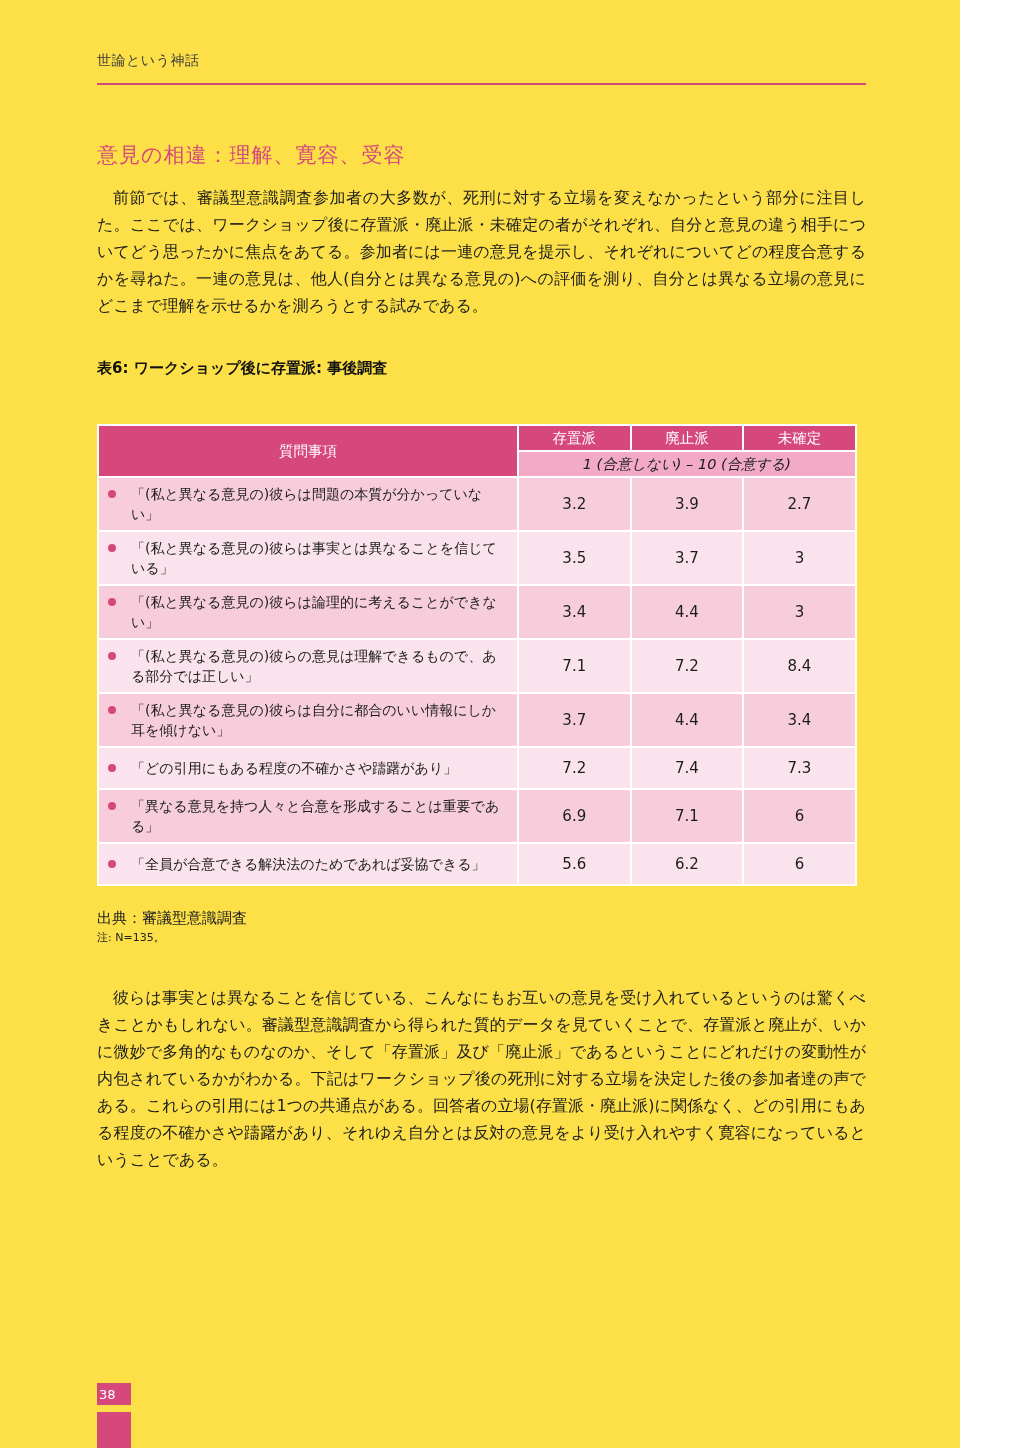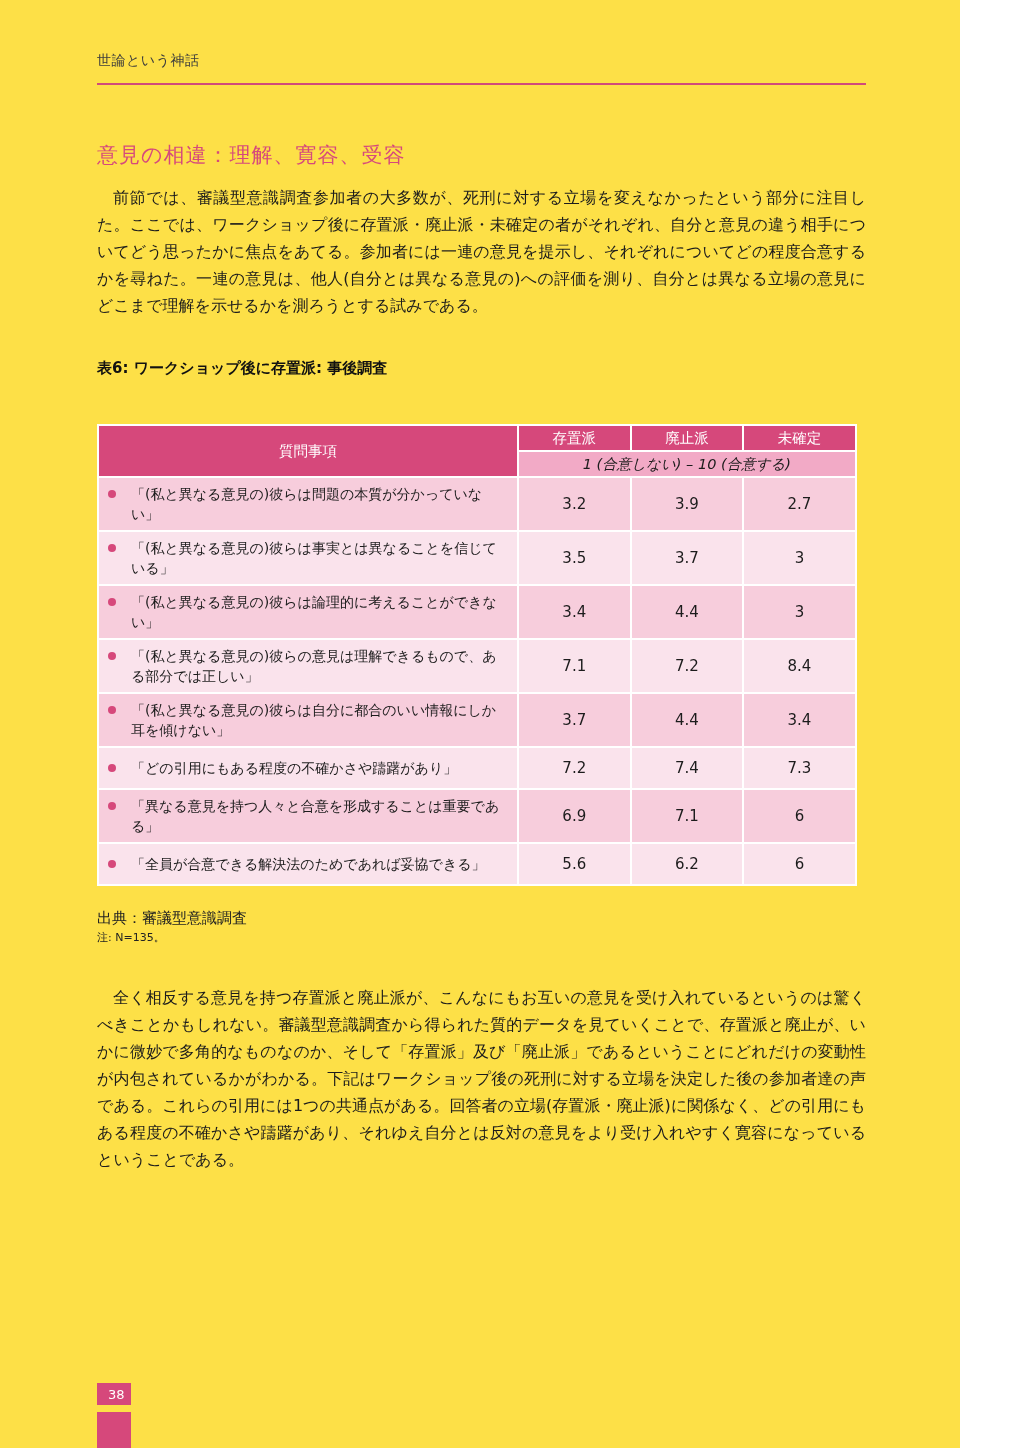--- a/index.html
+++ b/index.html
@@ -129,21 +129,21 @@
 
   .page-number-box {
     position: absolute;
     left: 97px; top: 1383px;
     width: 34px; height: 22px;
     background: #d6487b;
     color: #ffffff;
     font-size: 13px;
     display: flex;
     align-items: center;
-    padding-left: 11px;
+    padding-left: 2px;
   }
   .footer-bar {
     position: absolute;
     left: 97px; top: 1412px;
     width: 34px; height: 36px;
     background: #d6487b;
   }
 </style>
 </head>
 <body>
@@ -266,21 +266,21 @@
           <td class="v-cell">5.6</td>
           <td class="v-cell">6.2</td>
           <td class="v-cell">6</td>
         </tr>
       </tbody>
     </table>
 
     <p class="table-source">出典：審議型意識調査</p>
     <p class="table-note">注: N=135。</p>
 
-    <p class="body-para indent-1 mt-p3">全く相反する意見を持つ存置派と廃止派が、こんなにもお互いの意見を受け入れているというのは驚くべきことかもしれない。審議型意識調査から得られた質的データを見ていくことで、存置派と廃止が、いかに微妙で多角的なものなのか、そして「存置派」及び「廃止派」であるということにどれだけの変動性が内包されているかがわかる。下記はワークショップ後の死刑に対する立場を決定した後の参加者達の声である。これらの引用には1つの共通点がある。回答者の立場(存置派・廃止派)に関係なく、どの引用にもある程度の不確かさや躊躇があり、それゆえ自分とは反対の意見をより受け入れやすく寛容になっているということである。</p>
+    <p class="body-para indent-1 mt-p3">彼らは事実とは異なることを信じている、こんなにもお互いの意見を受け入れているというのは驚くべきことかもしれない。審議型意識調査から得られた質的データを見ていくことで、存置派と廃止が、いかに微妙で多角的なものなのか、そして「存置派」及び「廃止派」であるということにどれだけの変動性が内包されているかがわかる。下記はワークショップ後の死刑に対する立場を決定した後の参加者達の声である。これらの引用には1つの共通点がある。回答者の立場(存置派・廃止派)に関係なく、どの引用にもある程度の不確かさや躊躇があり、それゆえ自分とは反対の意見をより受け入れやすく寛容になっているということである。</p>
 
   </div>
 
   <div class="page-number-box">
     <span>38</span>
   </div>
   <div class="footer-bar"></div>
 </div>
 
 </body></html>

